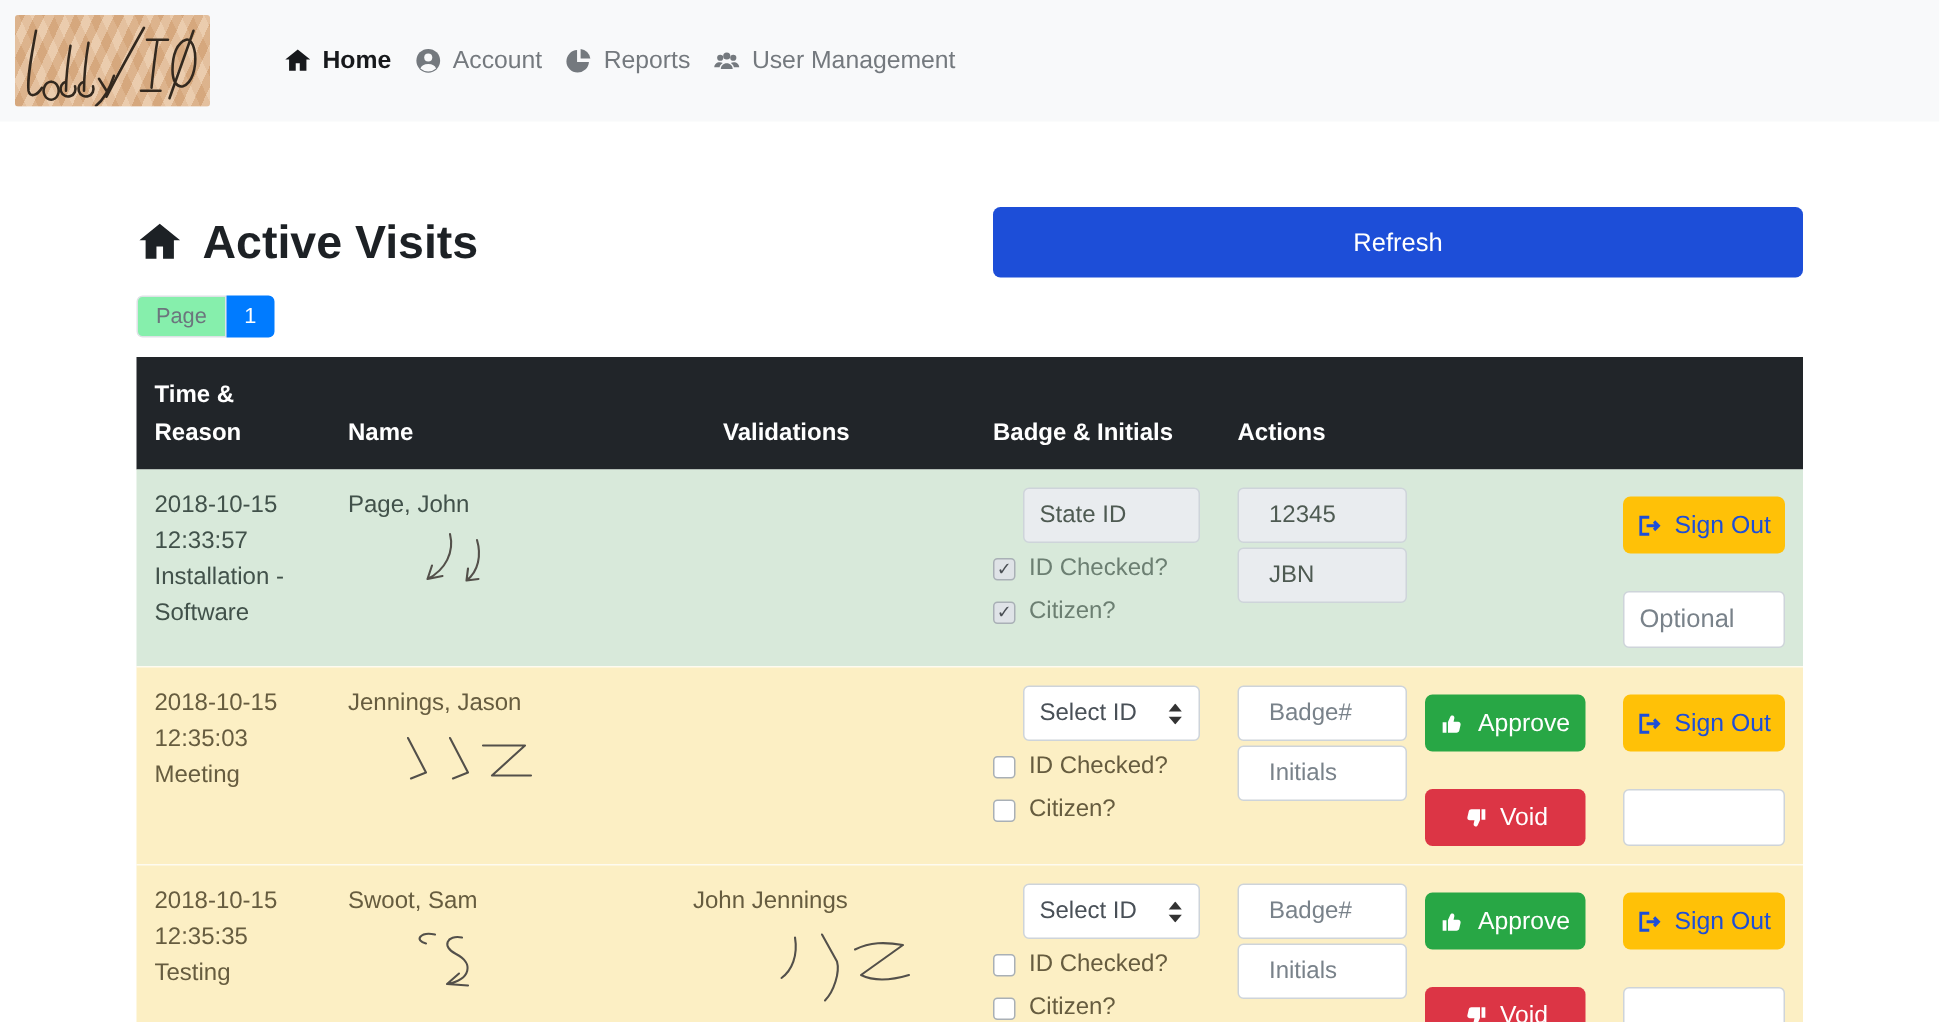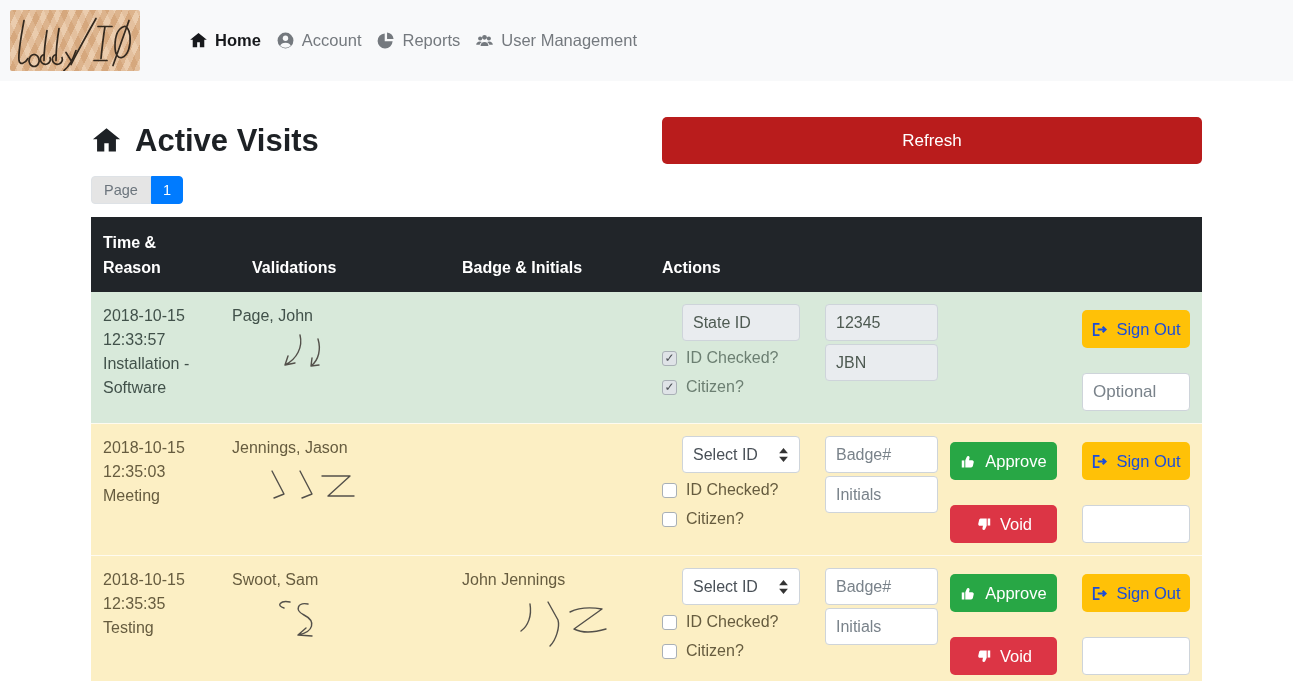--- a/index.html
+++ b/index.html
@@ -19,27 +19,27 @@
   .nav-item svg { width:19px; height:19px; }
   .nav-right { margin-left:auto; display:flex; align-items:center; gap:24px; }
   .logout { display:flex; align-items:center; gap:7px; font-size:16.5px; color:#74797e; cursor:pointer; }
   .logout svg { width:18px; height:18px; }
   .lang-select { display:flex; align-items:center; gap:9px; background:#fff; border:1px solid #ced4da;
                  border-radius:4px; padding:7px 11px; font-size:15px; color:#495057; cursor:pointer; }
   .lang-select svg { width:11px; height:13px; }
 
   
   .container { width:1111px; margin:0 auto; }
-  .title-row { display:flex; justify-content:space-between; align-items:center; margin-top:36px; }
+  .title-row { display:flex; justify-content:space-between; align-items:center; margin-top:57px; }
   .page-title { display:flex; align-items:center; gap:13px; font-size:31px; font-weight:700; color:#1d2125; }
   .page-title svg { width:31px; height:31px; }
-  .btn-refresh { width:540px; height:47px; background:#b91c1c; border:none; border-radius:5px;
+  .btn-refresh { width:540px; height:47px; background:#1d4ed8; border:none; border-radius:5px;
                  color:#fff; font-size:17px; font-family:inherit; cursor:pointer; }
   .pagination { display:inline-flex; margin-top:12px; }
-  .page-label { background:#e5e5e5; border:1px solid #dee2e6; color:#6c757d; font-size:14.5px;
+  .page-label { background:#86efac; border:1px solid #dee2e6; color:#6c757d; font-size:14.5px;
                 padding:5px 12px; border-radius:4px 0 0 4px; }
   .page-num { background:#007bff; border:1px solid #007bff; color:#fff; font-size:14.5px;
               padding:5px 11px; border-radius:0 4px 4px 0; cursor:pointer; }
 
   
   .visits-table { margin-top:13px; width:1111px; }
   .grid-row { display:grid; grid-template-columns:129px 230px 200px 163px 125px 264px; }
   .thead { background:#212529; color:#fff; height:75px; font-weight:700; font-size:16px; }
   .thead > div { display:flex; align-items:flex-end; padding:12px; line-height:25px; }
   .th-validations { padding-left:32px !important; }
@@ -57,21 +57,21 @@
   .id-box.disabled { background:#e9ecef; color:#4e5a52; }
   .id-box.select { background:#fff; color:#495057; justify-content:space-between; cursor:pointer; }
   .id-box.select svg { width:11px; height:14px; flex:0 0 auto; }
   .check-row { display:flex; align-items:center; gap:9px; margin-top:5px; font-size:16px; }
   .cb { width:15px; height:15px; border:1px solid #a9b0b6; border-radius:3px; background:#fff;
         display:inline-flex; align-items:center; justify-content:center; font-size:12px; color:#4a4f54; cursor:pointer; flex:0 0 auto; }
   .cb.checked { background:#dfe3e7; }
   .r-success .check-row { color:#6c7f72; }
 
   
-  .badge-input { width:113px; height:37px; border:1px solid #ced4da; border-radius:4px; padding:0 10px;
+  .badge-input { width:113px; height:37px; border:1px solid #ced4da; border-radius:4px; padding:0 20px;
                  font-size:16px; font-family:inherit; display:block; margin-bottom:3px; background:#fff; color:#495057; }
   .badge-input:disabled { background:#e9ecef; color:#4e5a52; }
   .badge-input::placeholder { color:#79828a; }
 
   
   .actions-cell { display:grid; grid-template-columns:107px 108px; column-gap:25px; row-gap:25px;
                   padding:18px 12px 12px 12px !important; align-content:start; }
   .btn { height:38px; border:none; border-radius:5px; font-size:16.5px; font-family:inherit;
          display:flex; align-items:center; justify-content:center; gap:8px; cursor:pointer; width:100%; }
   .btn svg { width:17px; height:17px; }
@@ -154,20 +154,21 @@
   <div class="pagination">
     <span class="page-label">Page</span>
     <span class="page-num">1</span>
   </div>
 
   
   <div class="visits-table">
 
     <div class="grid-row thead">
       <div>Time &amp; Reason</div>
+      <div>Name</div>
       <div class="th-validations">Validations</div>
       <div>Badge &amp; Initials</div>
       <div>Actions</div>
     </div>
 
     <div class="grid-row trow r-success">
       <div class="cell-stack">
         <span>2018-10-15</span>
         <span>12:33:57</span>
         <span>Installation - Software</span>

